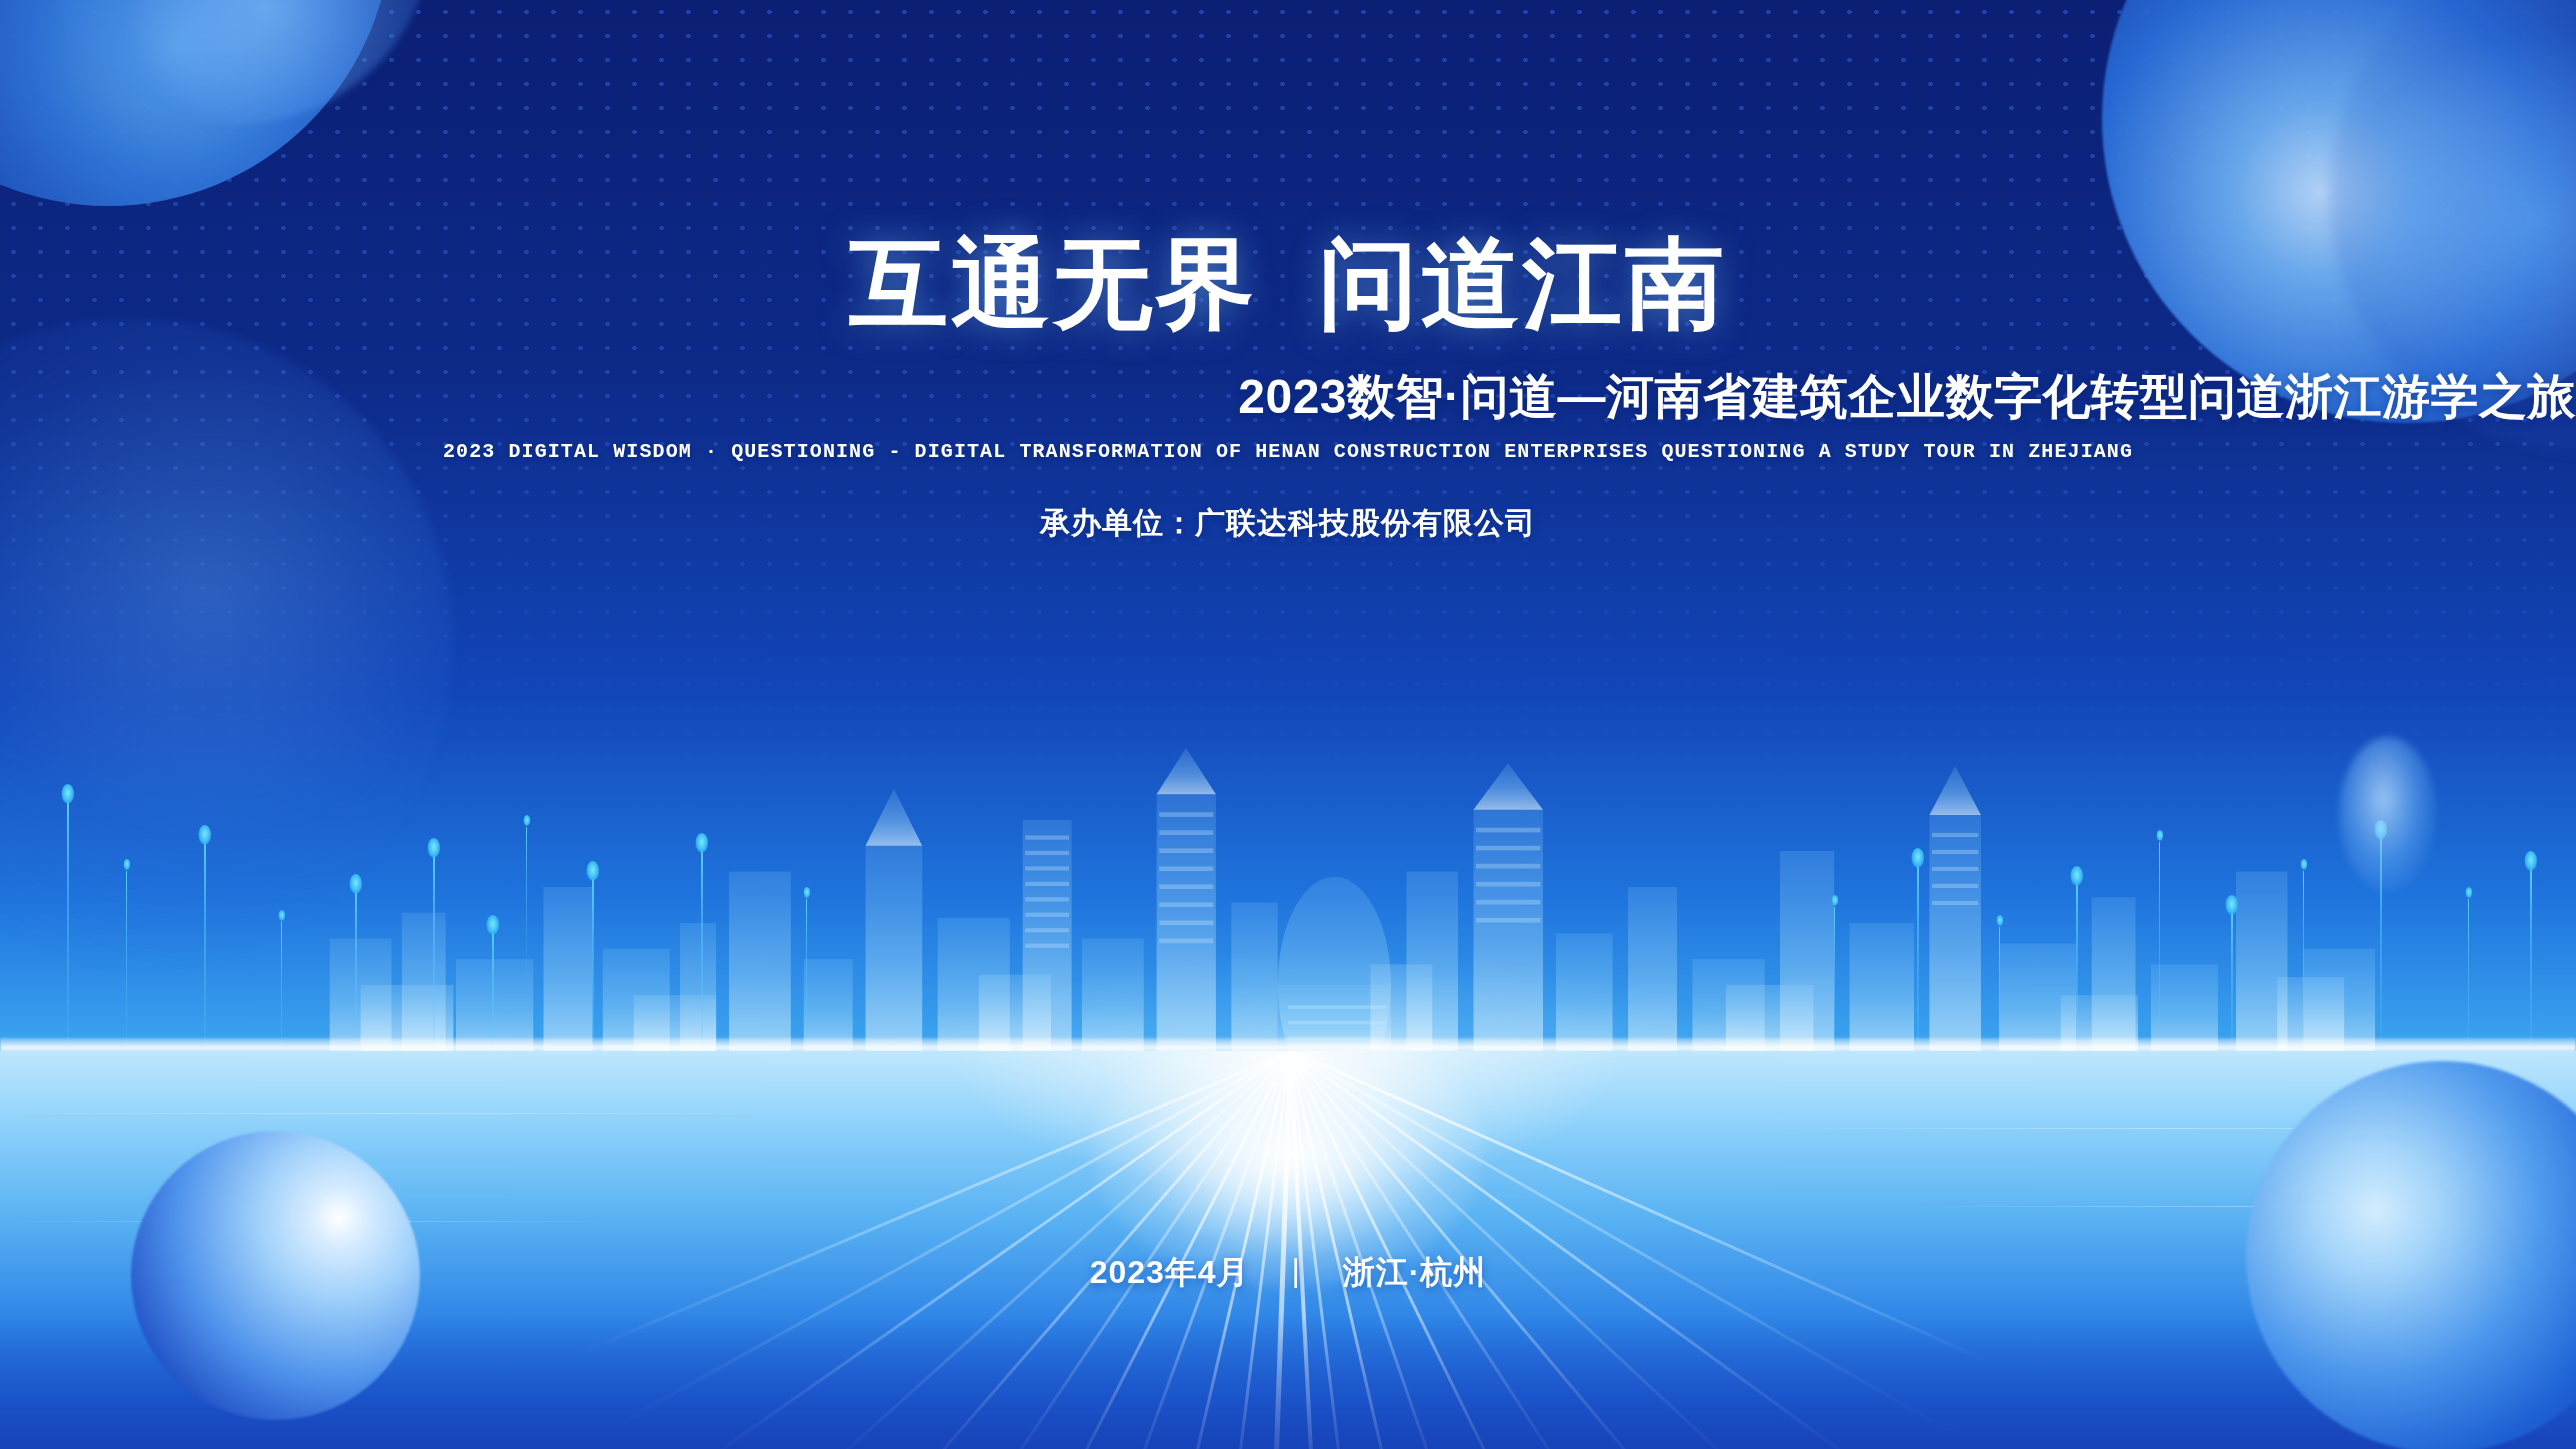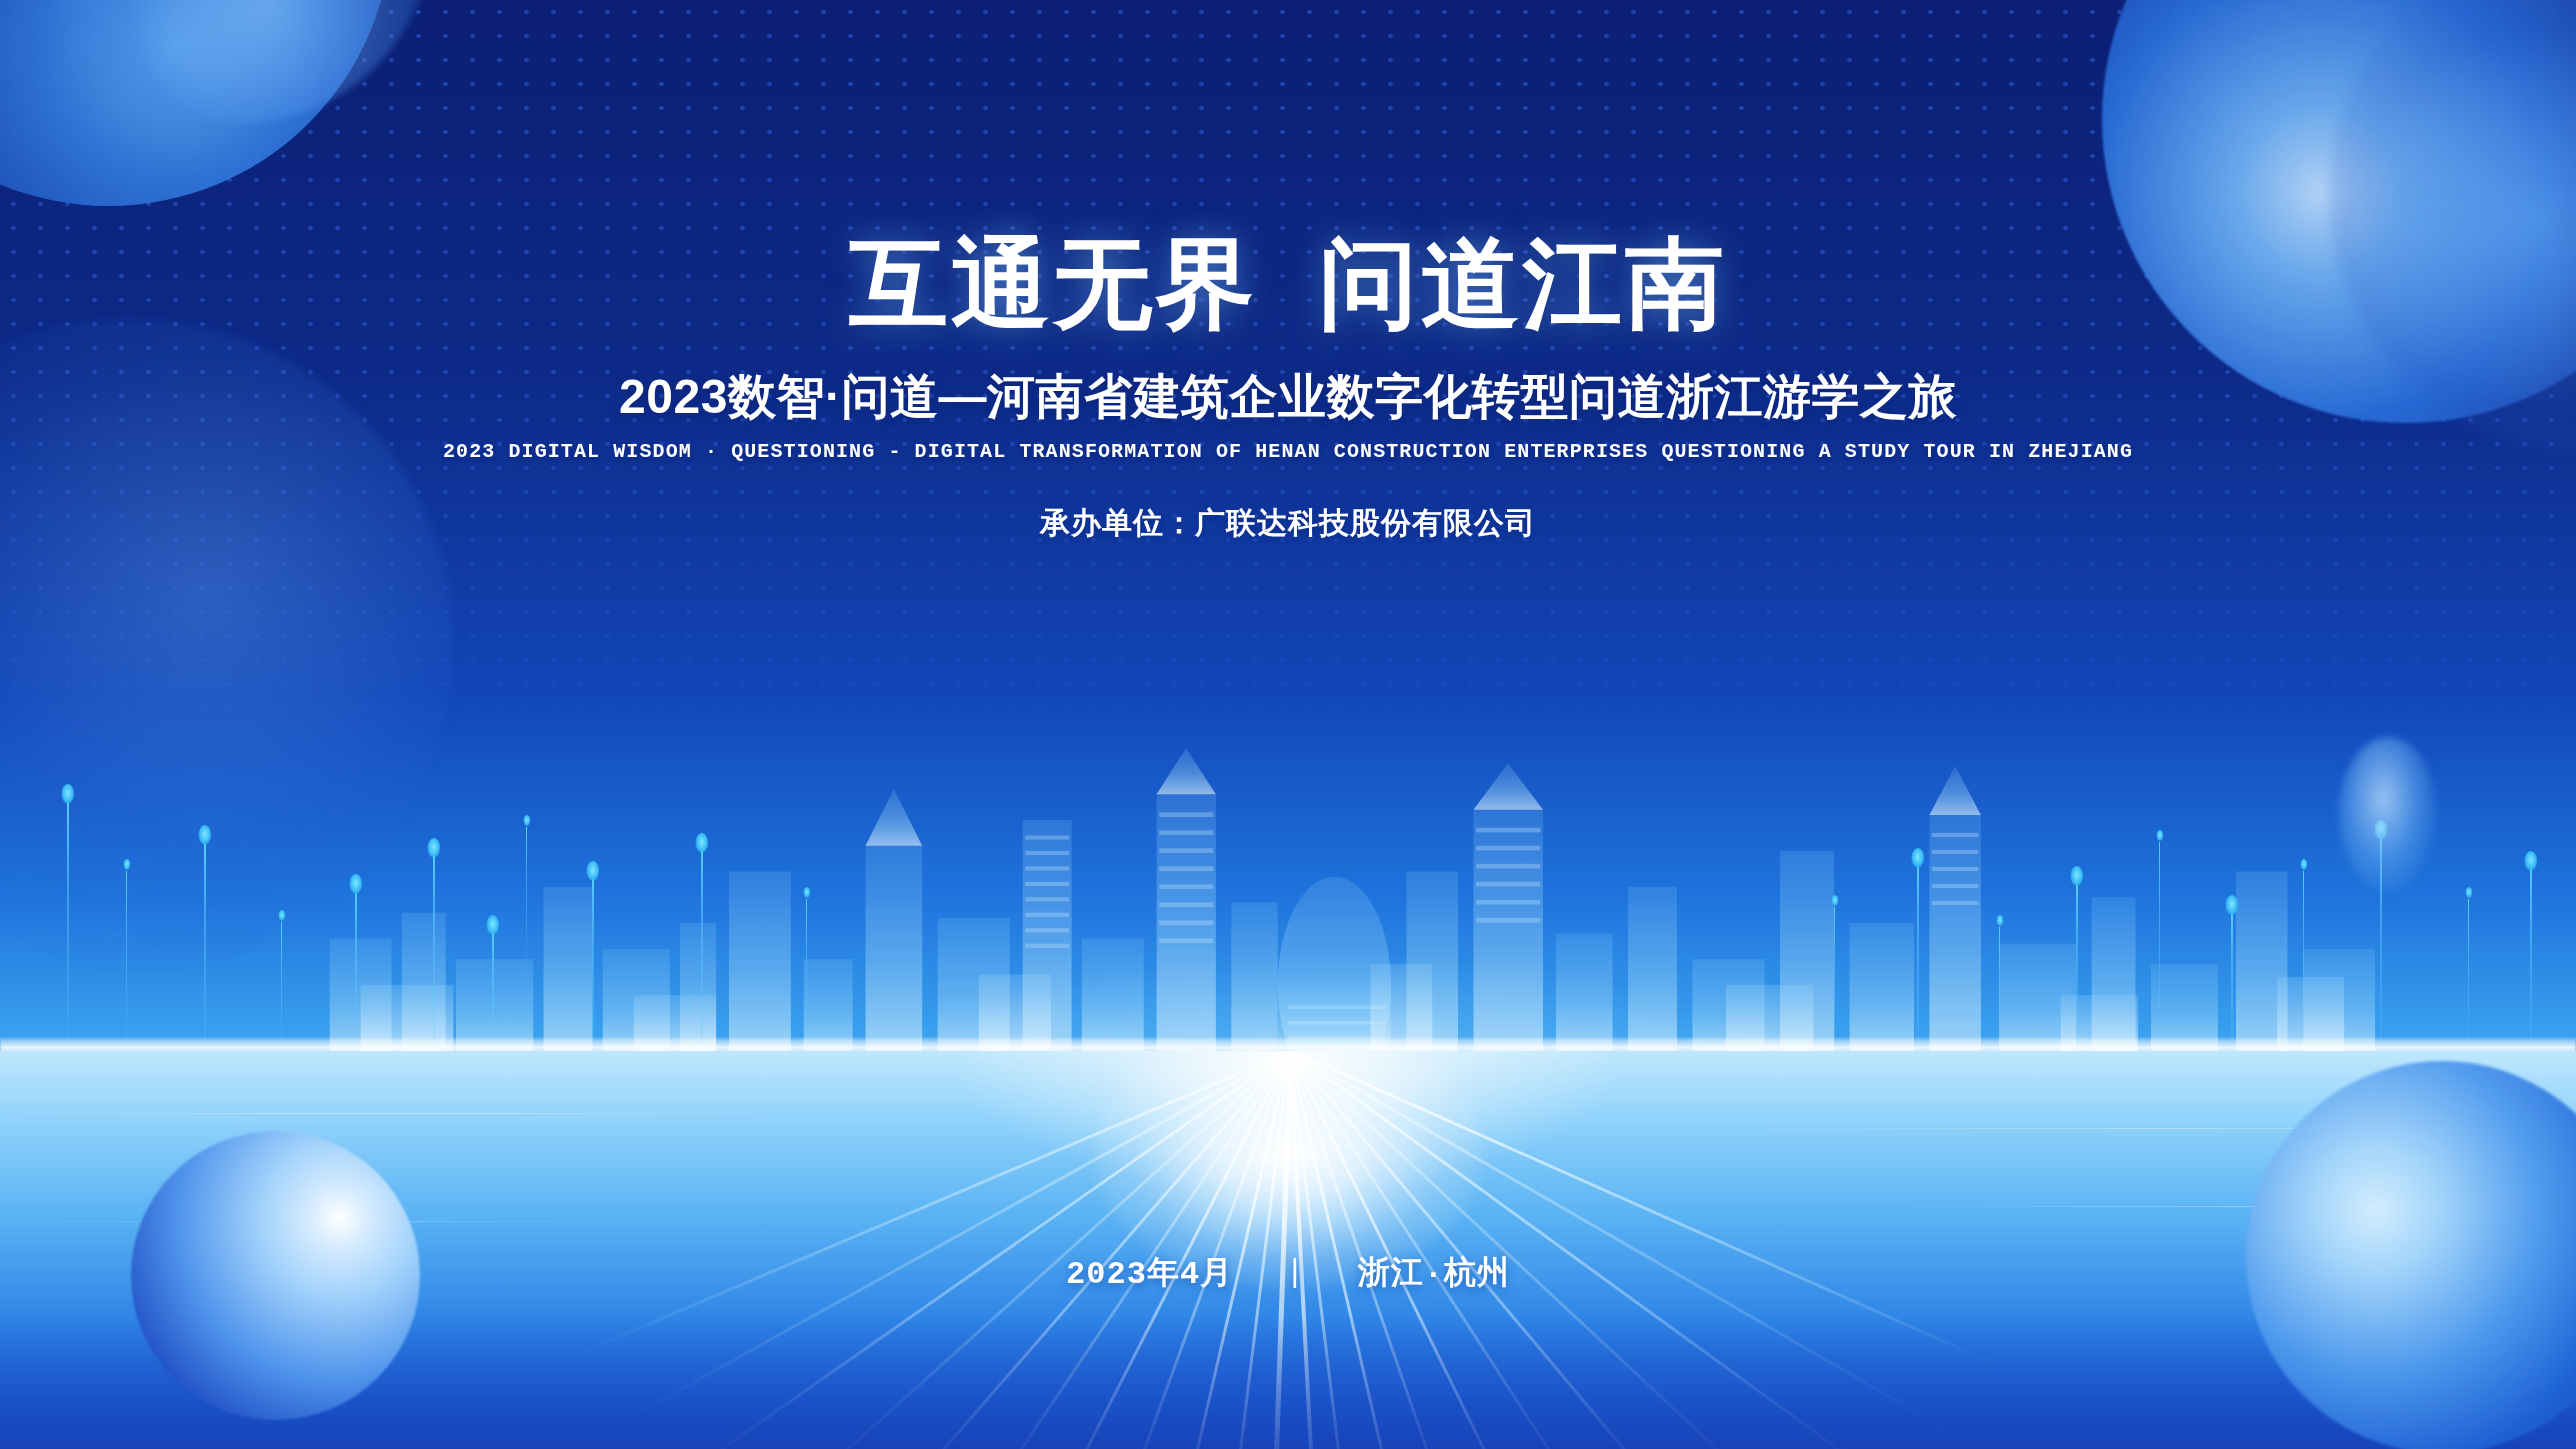--- a/index.html
+++ b/index.html
@@ -128,20 +128,21 @@
     text-shadow:0 0 31px rgba(120,190,255,.55), 0 4.1px 13.4px rgba(5,25,95,.45);
     white-space:pre;
   }
   .sub-cn{
     margin-top:30px;
     font-size:48px;
     font-weight:bold;
     color:#ffffff;
     letter-spacing:0.5px;
     text-shadow:0 3.1px 9.3px rgba(6,28,100,.45);
+    text-align:right;
   }
   .sub-en{
     margin-top:11.3px;
     font-size:20px;
     font-weight:bold;
     color:#ffffff;
     letter-spacing:1.1px;
     text-shadow:0 1.5px 5.2px rgba(6,28,100,.4);
     font-family:Liberation Mono, monospace;
   }
@@ -154,21 +155,20 @@
   }
   .org-1{margin-top:81px;}
   .org-2{margin-top:40px;}
 
   .footer{
     position:absolute;left:0;right:0;top:1251px;
     text-align:center;
     font-size:32px;font-weight:bold;color:#ffffff;
     letter-spacing:1px;
     text-shadow:0 2.6px 8.2px rgba(10,60,160,.55);
-    font-family:Liberation Mono, monospace;
   }
   .footer .sep{display:inline-block;margin:0 32px;font-weight:normal;transform:translateY(-2.1px);}
 </style>
 </head>
 <body>
 
 <div class="stage">
 
   <div class="dots"></div>
 

